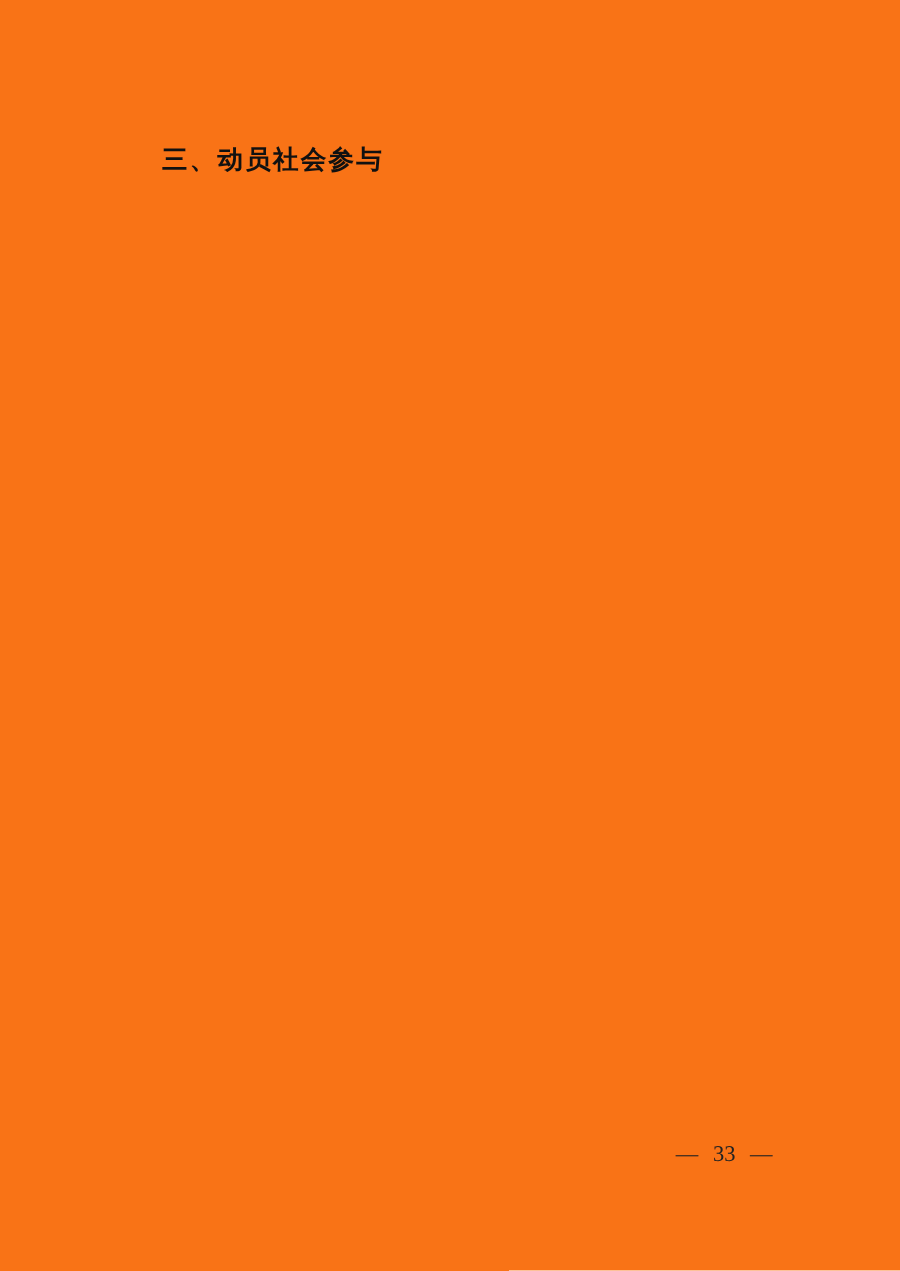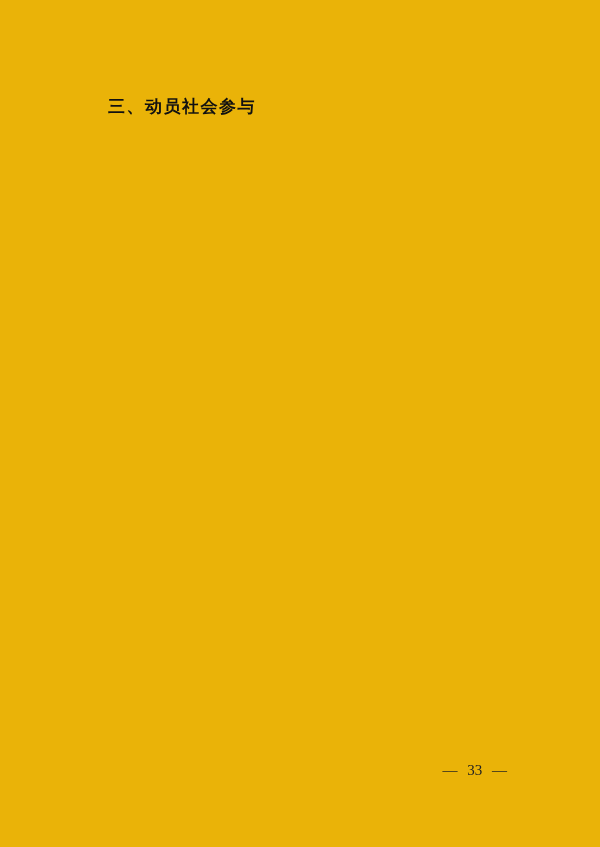--- a/index.html
+++ b/index.html
@@ -4,21 +4,21 @@
 <style>
   html, body {
     margin: 0;
     padding: 0;
     background: #ffffff;
   }
   .page {
     position: relative;
     width: 600px;
     height: 847px;
-    background: #eab308;
+    background: #f97316;
     overflow: hidden;
     font-family: "Liberation Serif", serif;
     color: #1c1c1c;
   }
   .content {
     position: absolute;
     top: 97px;
     left: 77px;
     width: 444px;
   }
@@ -37,21 +37,21 @@
     font-size: 15.5px;
     line-height: 32.5px;
     letter-spacing: 0.2px;
     text-align: justify;
     text-indent: 2em;
     color: #1c1c1c;
   }
   .page-footer {
     position: absolute;
     top: 760px;
-    right: 93px;
+    right: 85px;
     font-size: 15px;
     line-height: 20px;
     word-spacing: 6px;
     color: #222222;
     font-family: "Liberation Serif", serif;
   }
 </style>
 </head>
 <body>
 

